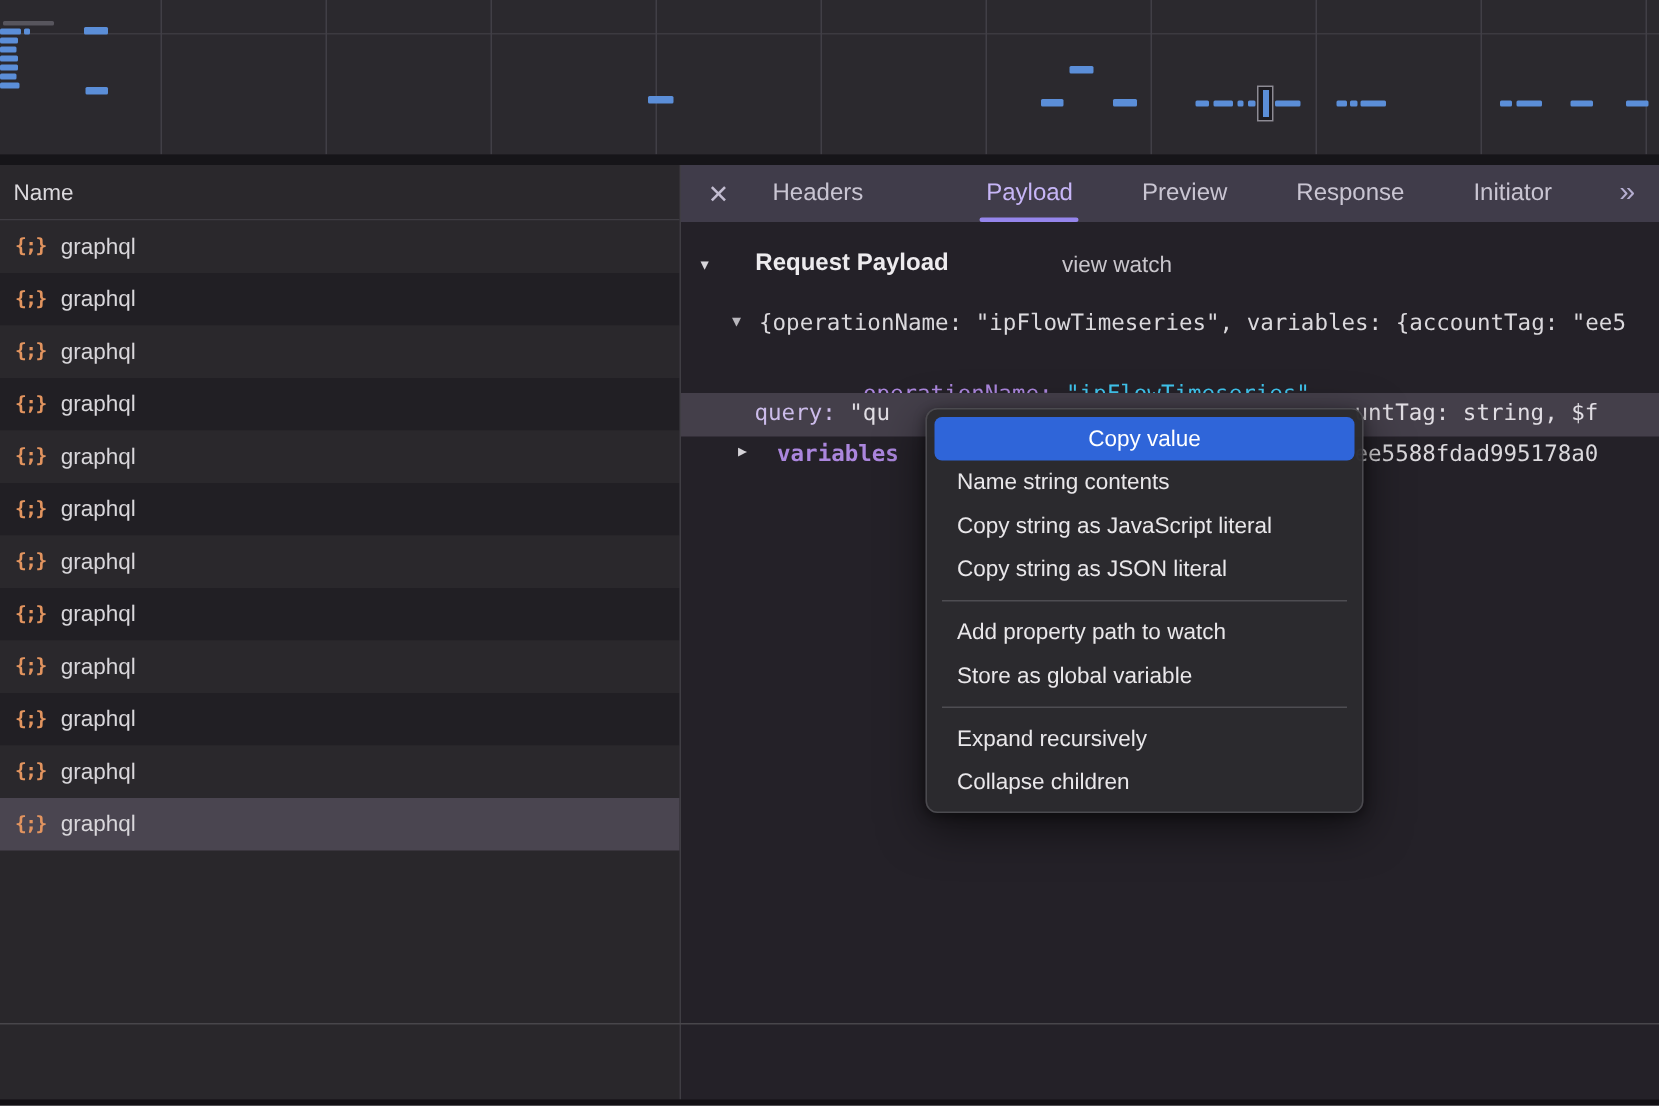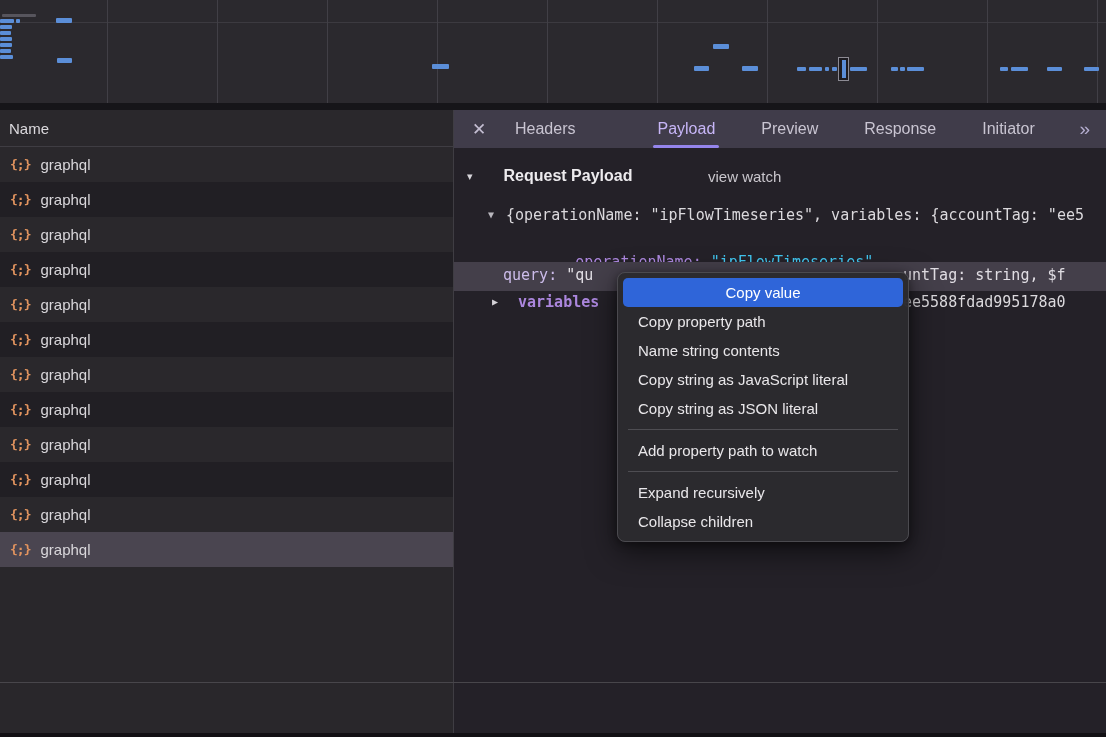--- a/index.html
+++ b/index.html
@@ -222,24 +222,24 @@
         <span class="k key">variables</span>
         <span class="frag-right">ee5588fdad995178a0</span>
       </div>
     </div>
 
     <div class="hsep"></div>
     <div class="bottom-bar"></div>
 
     <div class="context-menu" id="menu">
         <div class="mitem hl">Copy value</div>
-        <div class="mitem">Copy property path</div>
         <div class="mitem">Name string contents</div>
         <div class="mitem">Copy string as JavaScript literal</div>
         <div class="mitem">Copy string as JSON literal</div>
         <div class="msep"></div>
         <div class="mitem">Add property path to watch</div>
+        <div class="mitem">Store as global variable</div>
         <div class="msep"></div>
         <div class="mitem">Expand recursively</div>
         <div class="mitem">Collapse children</div>
       </div>
   </div>
 </div>
 
 </body></html>

